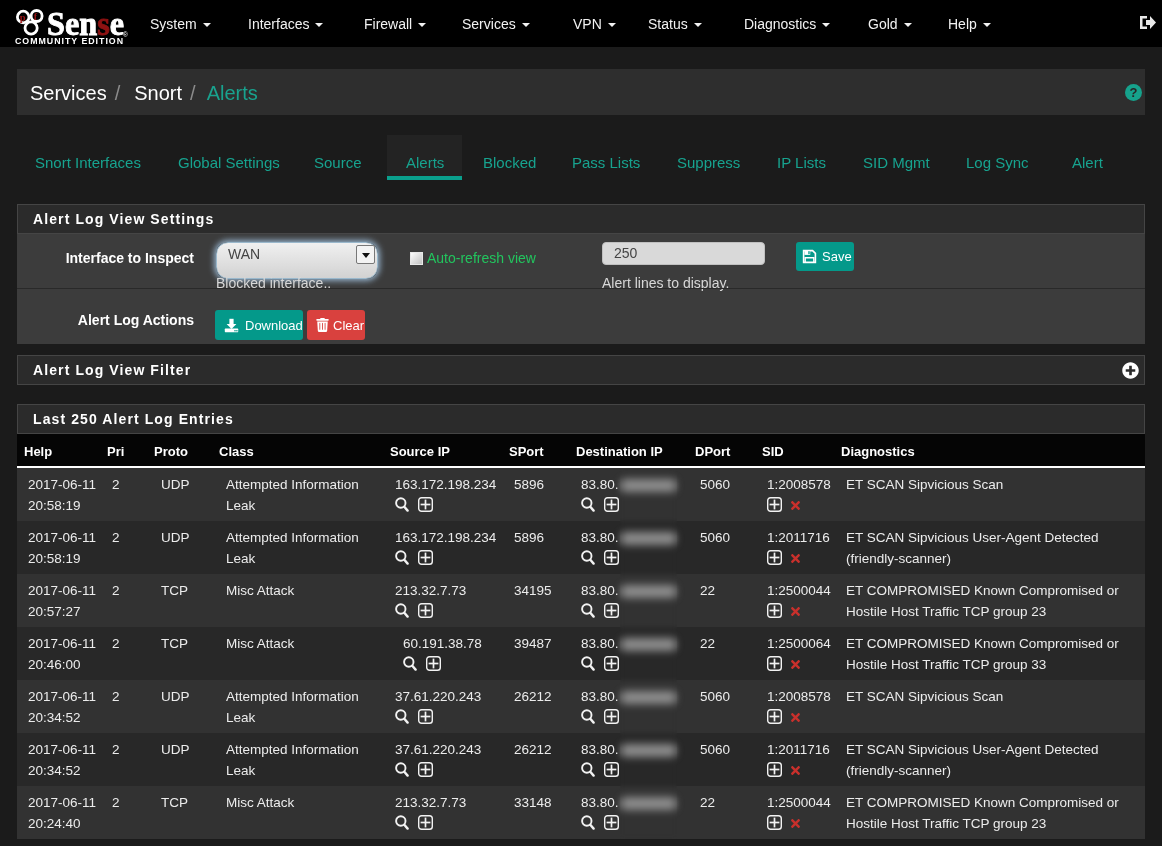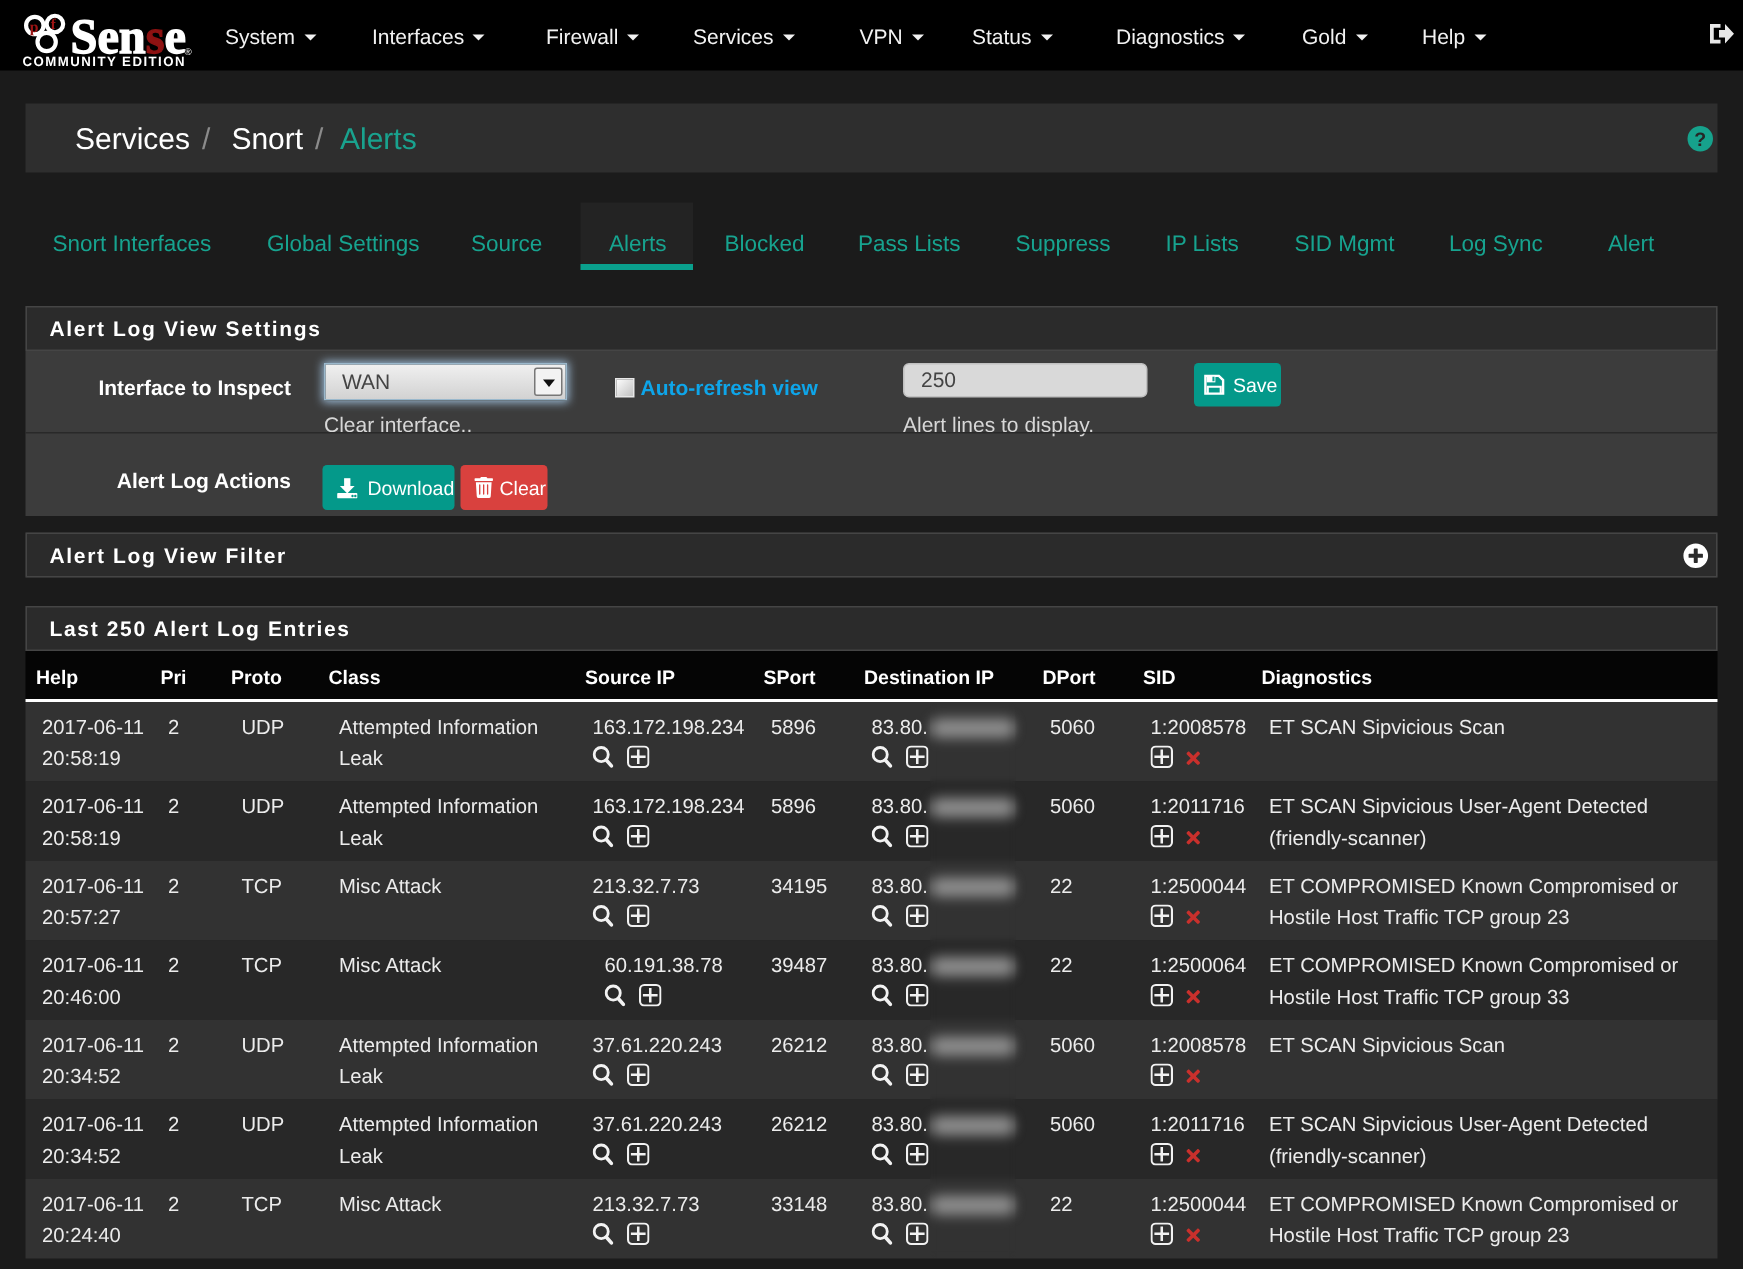--- a/index.html
+++ b/index.html
@@ -7,44 +7,44 @@
 body { background:#1b1b1b; font-family:"Liberation Sans", sans-serif; font-size:13px; color:#e3e3e3; position:relative; }
 
 
 .navbar { position:absolute; left:0; top:0; width:1162px; height:47px; background:#000; }
 .logo { position:absolute; left:8px; top:3px; }
 .menu-item { position:absolute; top:16px; color:#f2f2f2; font-size:14px; white-space:nowrap; }
 .caret { display:inline-block; width:0; height:0; border-left:4px solid transparent; border-right:4px solid transparent; border-top:4px solid #f2f2f2; margin-left:6px; vertical-align:2px; }
 
 
 .breadcrumb { position:absolute; left:17px; top:69px; width:1128px; height:46px; background:#2e2e2e; }
-.breadcrumb .bc-text { position:absolute; left:13px; top:13px; font-size:20px; color:#fff;margin-left:20px; }
+.breadcrumb .bc-text { position:absolute; left:13px; top:13px; font-size:20px; color:#fff; }
 .bc-sep { color:#8b8b8b; }
 .bc-active { color:#19a28e; }
 .help-circle { position:absolute; right:3px; top:15px; width:17px; height:17px; border-radius:50%; background:#16a28c; color:#262626; font-weight:bold; font-size:13px; text-align:center; line-height:17px; }
 
 
 .tabs { position:absolute; left:0; top:135px; width:1162px; height:49px; }
 .tab { position:absolute; top:19px; color:#17a38f; font-size:15px; white-space:nowrap; }
 .tab-active-box { position:absolute; left:387px; top:0; width:75px; height:45px; background:#232323; border-bottom:4px solid #0aa08d; }
 
 
 .panel-heading { position:absolute; left:17px; width:1128px; height:30px; background:#2b2b2b; border:1px solid #454545; color:#fff; font-weight:bold; font-size:14px; letter-spacing:1.1px; line-height:28px; padding-left:15px; }
 .settings-body { position:absolute; left:17px; top:234px; width:1128px; height:110px; background:#3c3c3c; }
 .row-divider { position:absolute; left:0; top:54px; width:1128px; height:1px; background:#292929; }
 .lbl { position:absolute; font-weight:bold; color:#fff; font-size:14px; text-align:right; width:163px; }
 .helper { position:absolute; color:#d7d7d7; font-size:14px; }
 
 
-.sel { position:absolute; left:199px; top:8px; width:162px; height:25px; background:linear-gradient(#f0f0f0,#d2d2d2); border:1px solid #9ab8cc; border-radius:0; box-shadow:0 0 6px 1.5px rgba(175,212,245,0.85); color:#444; font-size:14px; line-height:23px; padding-left:11px; }
+.sel { position:absolute; left:199px; top:8px; width:162px; height:37px; background:linear-gradient(#f0f0f0,#d2d2d2); border:1px solid #9ab8cc; border-radius:12px; box-shadow:0 0 6px 1.5px rgba(175,212,245,0.85); color:#444; font-size:14px; line-height:23px; padding-left:11px; }
 .sel-btn { position:absolute; right:2px; top:2px; width:19px; height:19px; background:#f3f3f3; border:1px solid #777; border-radius:2px; }
 .sel-btn:after { content:""; position:absolute; left:5px; top:7px; width:0; height:0; border-left:4.5px solid transparent; border-right:4.5px solid transparent; border-top:5px solid #111; }
 
 .checkbox { position:absolute; left:393px; top:18px; width:13px; height:13px; background:linear-gradient(135deg,#fdfdfd,#c2c2c2); border:1px solid #e8e8e8; }
-.cklbl { position:absolute; left:410px; top:16px; font-size:14px; color:#0ea5e9;font-weight:bold; }
+.cklbl { position:absolute; left:410px; top:16px; font-size:14px; color:#22c55e; }
 
 .inp { position:absolute; left:585px; top:8px; width:163px; height:23px; background:#d9d9d9; border:1px solid #c0c0c0; border-radius:4px; color:#444; font-size:14px; line-height:21px; padding-left:11px; }
 
 .btn { display:inline-flex; align-items:center; border-radius:3px; color:#fff; font-size:13px; border:none; }
 .btn-teal { background:#04998a; }
 .btn-red { background:#d9413e; }
 
 
 .tbl-head-row { position:absolute; left:17px; top:434px; width:1128px; height:34px; background:#050505; border-bottom:2px solid #fff; }
 .th { position:absolute; top:10px; color:#fff; font-weight:bold; font-size:13px; }
@@ -116,21 +116,21 @@
   <div class="inp">250</div>
   <div class="btn btn-teal" style="position:absolute; left:779px; top:8px; width:58px; height:29px; padding-left:6px;">
     <svg width="15" height="15" viewBox="0 0 16 16" style="margin-right:5px">
         <path d="M1.7 1.7 h9.6 l3 3 v9.6 h-12.6 z" fill="none" stroke="#fff" stroke-width="1.7"></path>
         <rect x="2.6" y="1.7" width="6.2" height="4.6" fill="#fff"></rect>
         <rect x="6.7" y="2.3" width="1.5" height="3.2" fill="#0aa092"></rect>
         <path d="M3.4 14 v-4.6 h9.2 v4.6" fill="none" stroke="#fff" stroke-width="1.5"></path>
       </svg>
     Save
   </div>
-  <div class="helper" style="left:199px; top:41px;">Clear interface..</div>
+  <div class="helper" style="left:199px; top:41px;">Blocked interface..</div>
   <div class="helper" style="left:585px; top:41px;">Alert lines to display.</div>
   <div class="row-divider"></div>
   <div class="lbl" style="left:14px; top:78px;">Alert Log Actions</div>
   <div class="btn btn-teal" style="position:absolute; left:198px; top:76px; width:88px; height:30px; padding-left:9px;">
     <svg width="15" height="15" viewBox="0 0 15 15" style="margin-right:6px">
         <rect x="5.4" y="0.8" width="4.2" height="5.2" fill="#fff"></rect>
         <path d="M2.6 6 h9.8 L7.5 11 z" fill="#fff"></path>
         <rect x="0.8" y="10.6" width="13.4" height="3.6" rx="0.6" fill="#fff"></rect>
         <circle cx="11" cy="12.7" r="0.8" fill="#04998a"></circle>
         <circle cx="12.9" cy="12.7" r="0.8" fill="#04998a"></circle>

